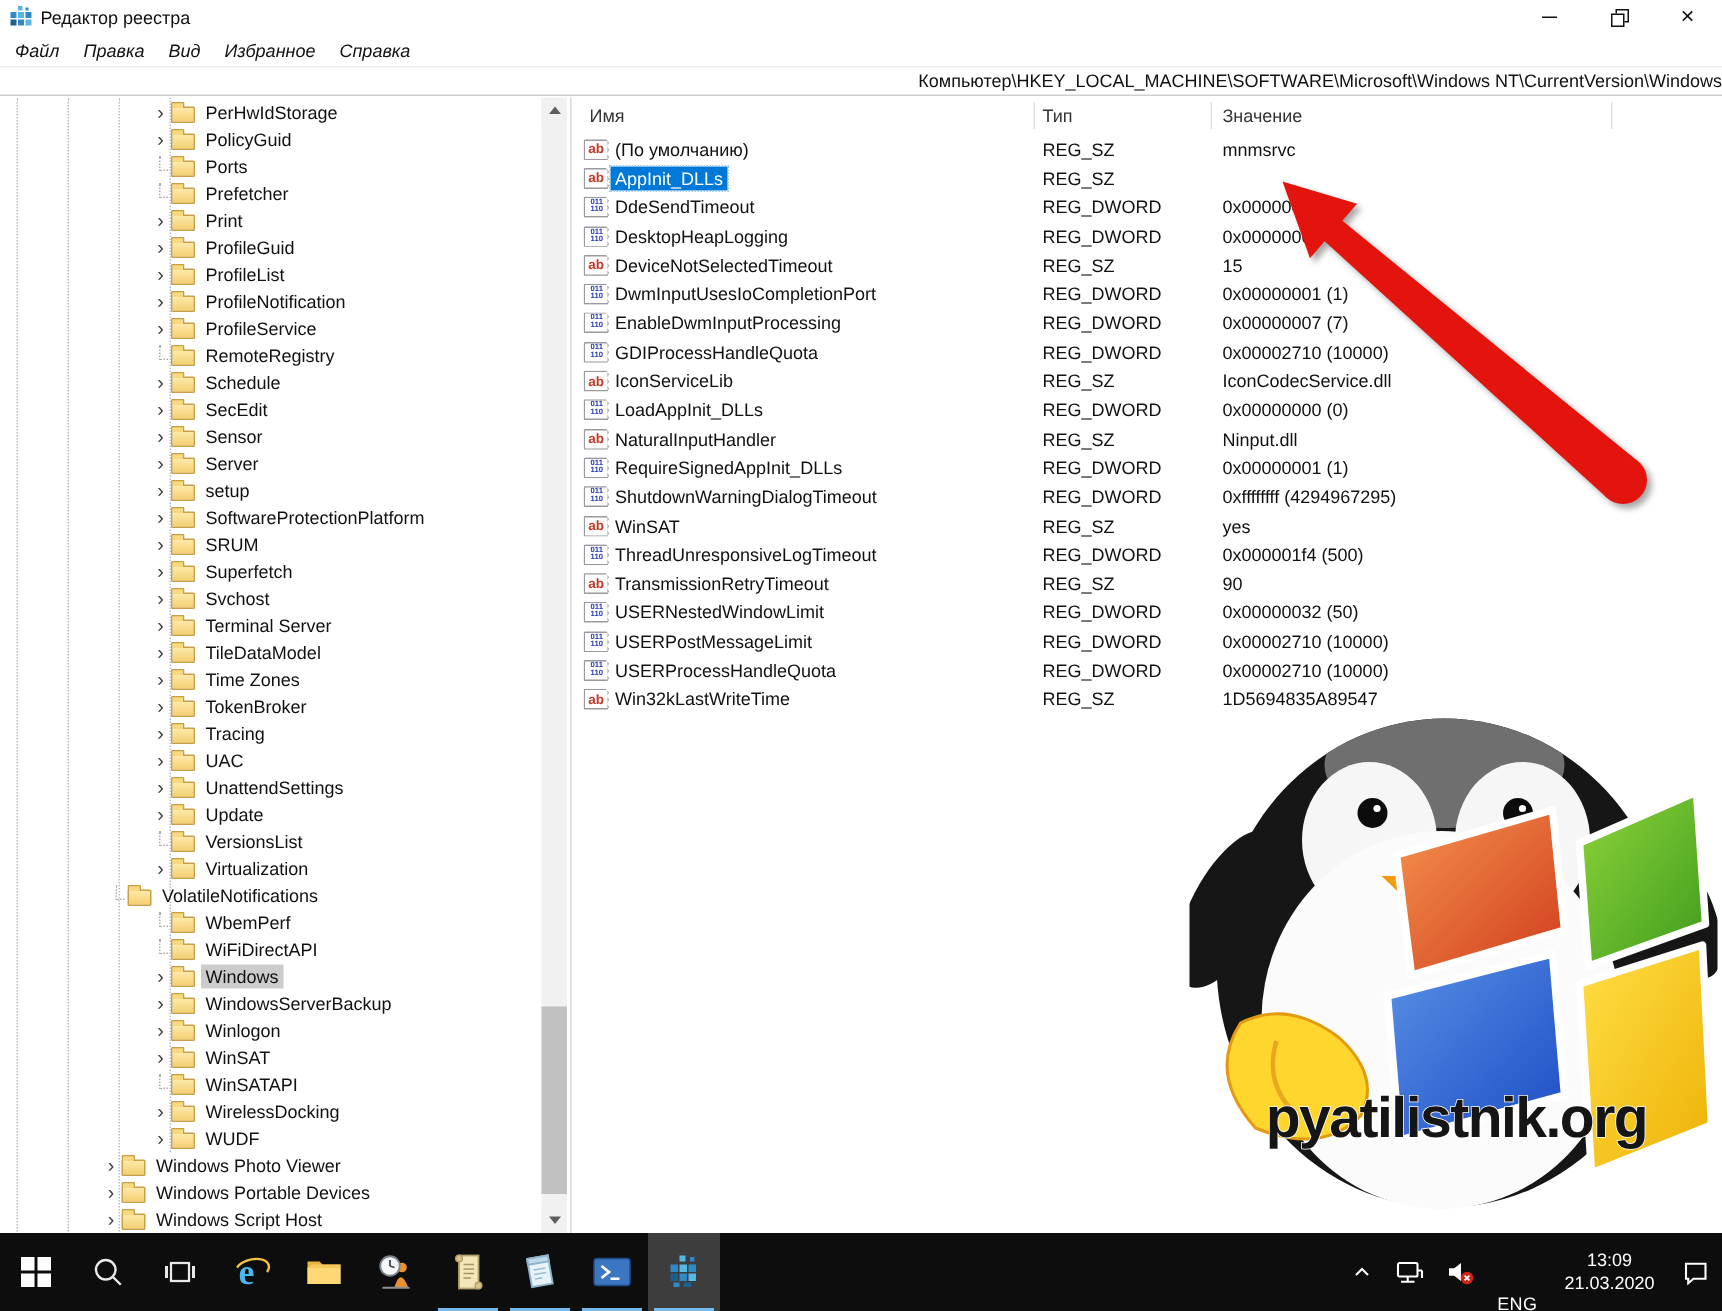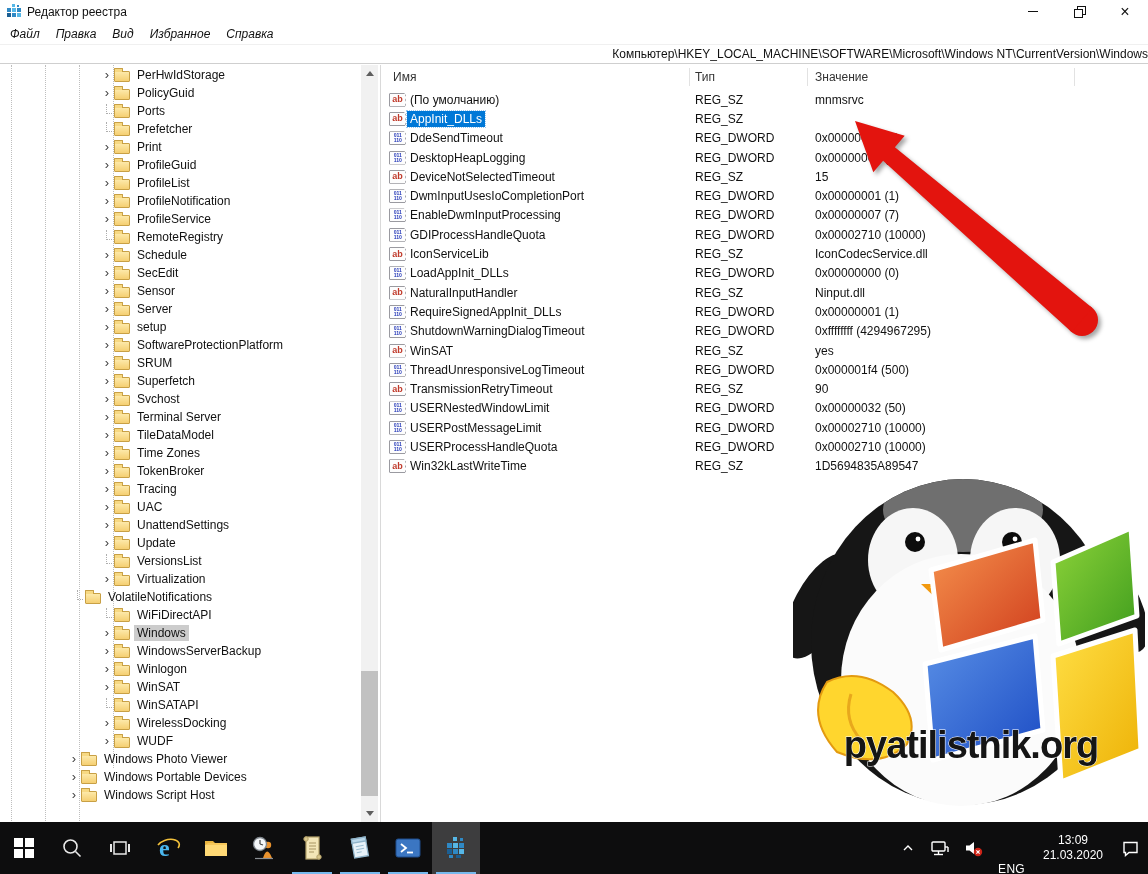--- a/index.html
+++ b/index.html
@@ -269,20 +269,25 @@
           </div>
           <div class="tree-row" style="padding-left: 100px;">
             <span class="chev">›</span>
             <span class="folder"></span>
             <span class="tree-label">Virtualization</span>
           </div>
           <div class="tree-row" style="padding-left: 71px;">
             <span class="stub"></span>
             <span class="folder"></span>
             <span class="tree-label">VolatileNotifications</span>
+          </div>
+          <div class="tree-row" style="padding-left: 100px;">
+            <span class="stub"></span>
+            <span class="folder"></span>
+            <span class="tree-label">WbemPerf</span>
           </div>
           <div class="tree-row" style="padding-left: 100px;">
             <span class="stub"></span>
             <span class="folder"></span>
             <span class="tree-label">WiFiDirectAPI</span>
           </div>
           <div class="tree-row" style="padding-left: 100px;">
             <span class="chev">›</span>
             <span class="folder"></span>
             <span class="tree-label sel">Windows</span>

